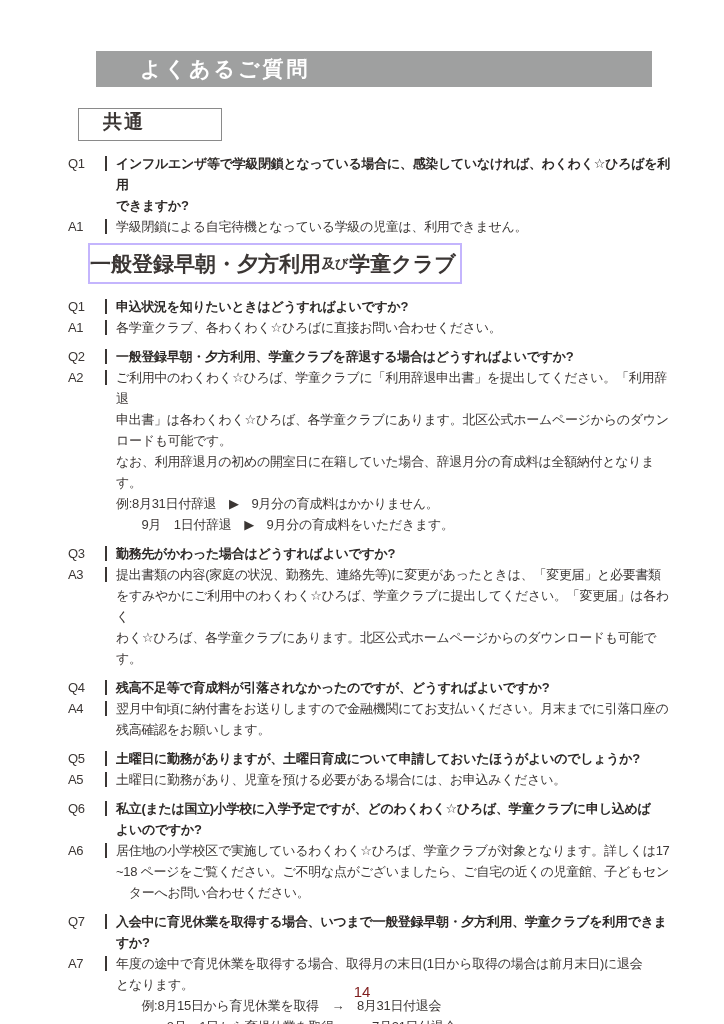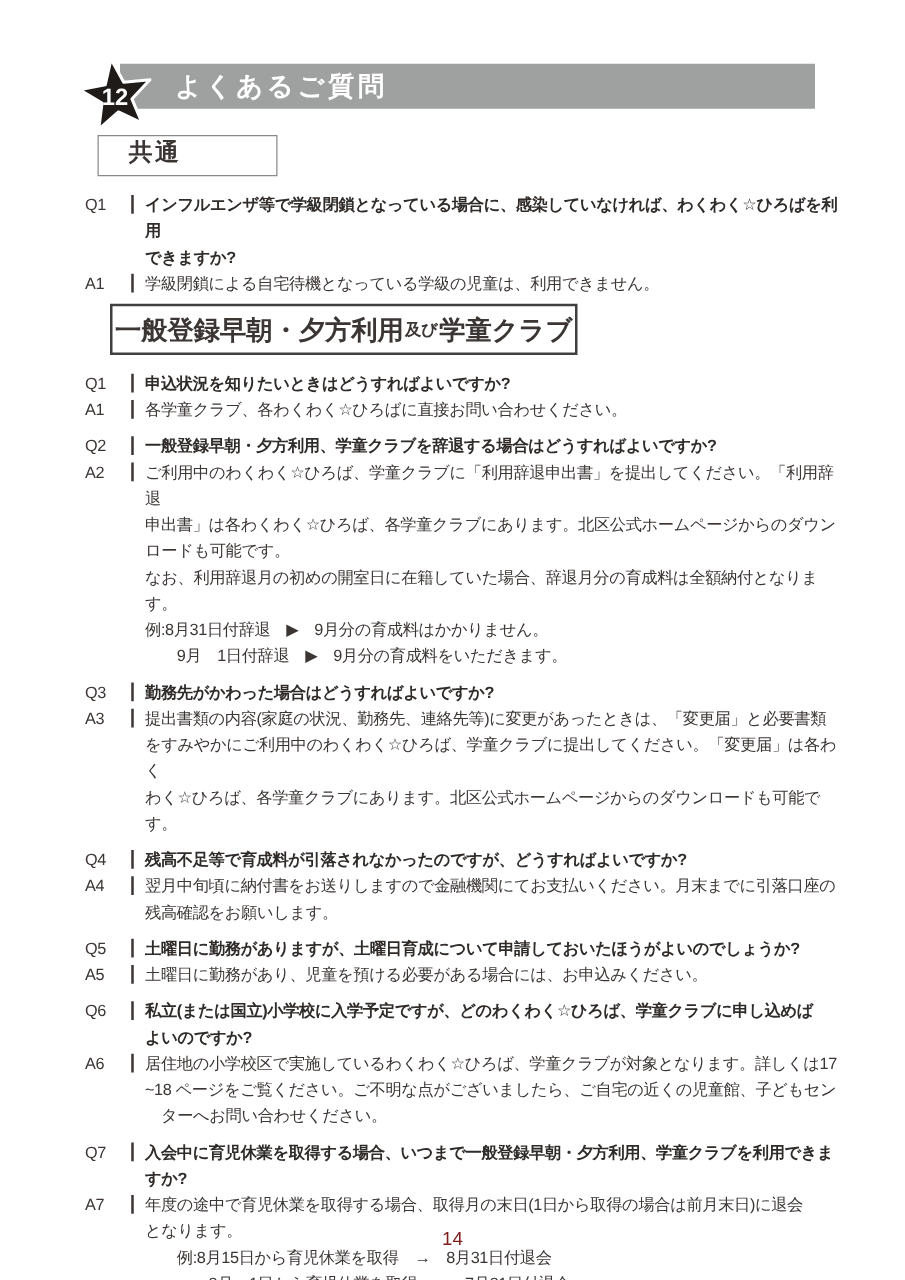--- a/index.html
+++ b/index.html
@@ -49,22 +49,22 @@
     width: 144px; height: 33px;
     border: 1px solid #8a8a8a;
     display: flex; align-items: flex-start;
     padding-left: 24px;
     font-size: 19px; font-weight: bold;
     letter-spacing: 2px;
   }
   .head-box-general {
     margin: 6px 0 12px 20px;
     width: 374px; height: 41px;
-    border: 2px solid #404040;
-    display: flex; align-items: center; justify-content: center;
+    border: 2px solid #c4b5fd;
+    display: flex; align-items: center; justify-content: flex-start;
     font-size: 21px; font-weight: bold;
     white-space: nowrap;
   }
   .head-box-general .conj {
     font-size: 13px; font-weight: bold;
     align-self: flex-end;
     padding-bottom: 9px;
     margin: 0 1px;
   }
   .qa { margin-bottom: 8px; }
@@ -99,26 +99,20 @@
   }
 </style>
 </head>
 <body>
 
 <div class="page">
 
   <div class="banner">
     <span class="banner-title">よくあるご質問</span>
   </div>
-  <div class="star-wrap">
-    <svg width="66" height="66" viewBox="-3 -3 66 66">
-      <polygon points="30,0 37.5,19.7 58.5,20.7 42.1,33.9 47.6,54.3 30,42.7 12.4,54.3 17.9,33.9 1.5,20.7 22.5,19.7" transform="rotate(-8 30 30)" fill="#1f1b18" stroke="#ffffff" stroke-width="2.5" stroke-linejoin="round"></polygon>
-      <text x="29" y="37" text-anchor="middle" fill="#ffffff" font-size="19" font-weight="bold">12</text>
-    </svg>
-  </div>
 
   <div class="content">
 
     <div class="head-box-common">
       <span>共通</span>
     </div>
 
     <div class="qa first-section">
       <div class="row">
         <span class="label">Q1</span>

